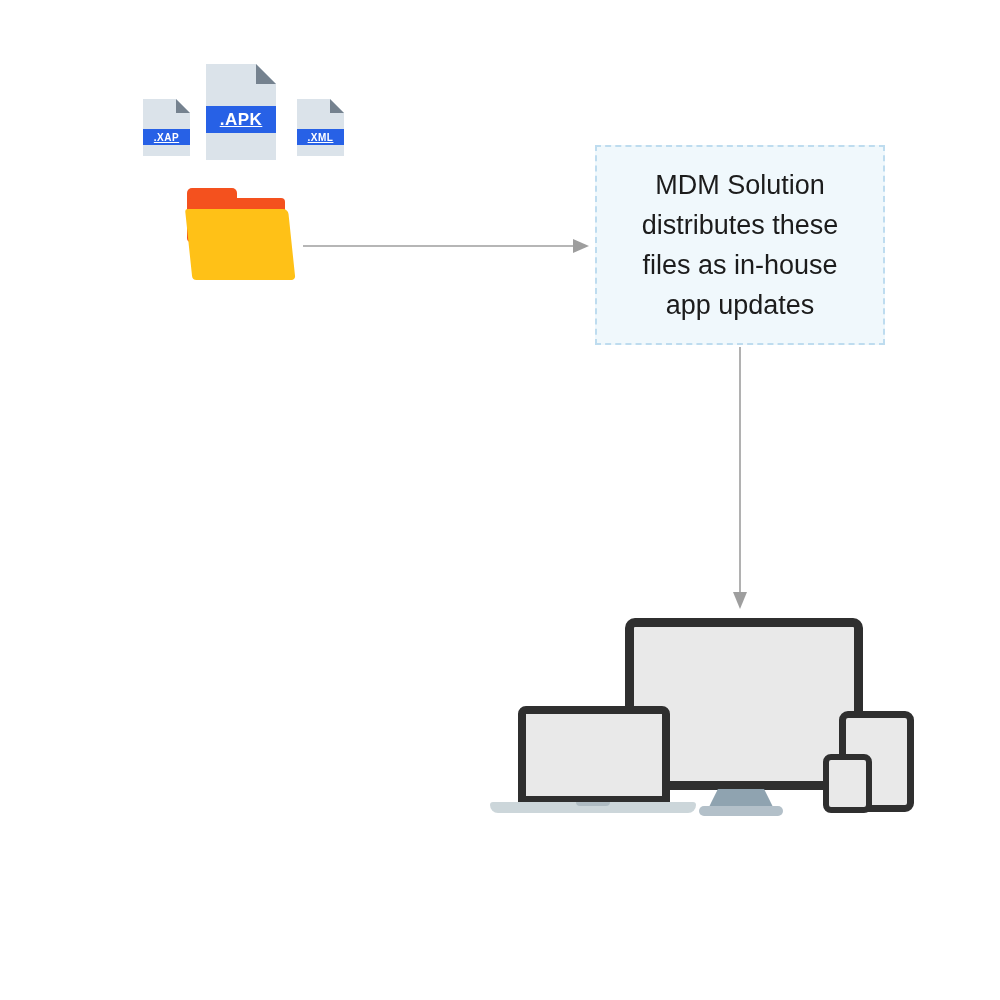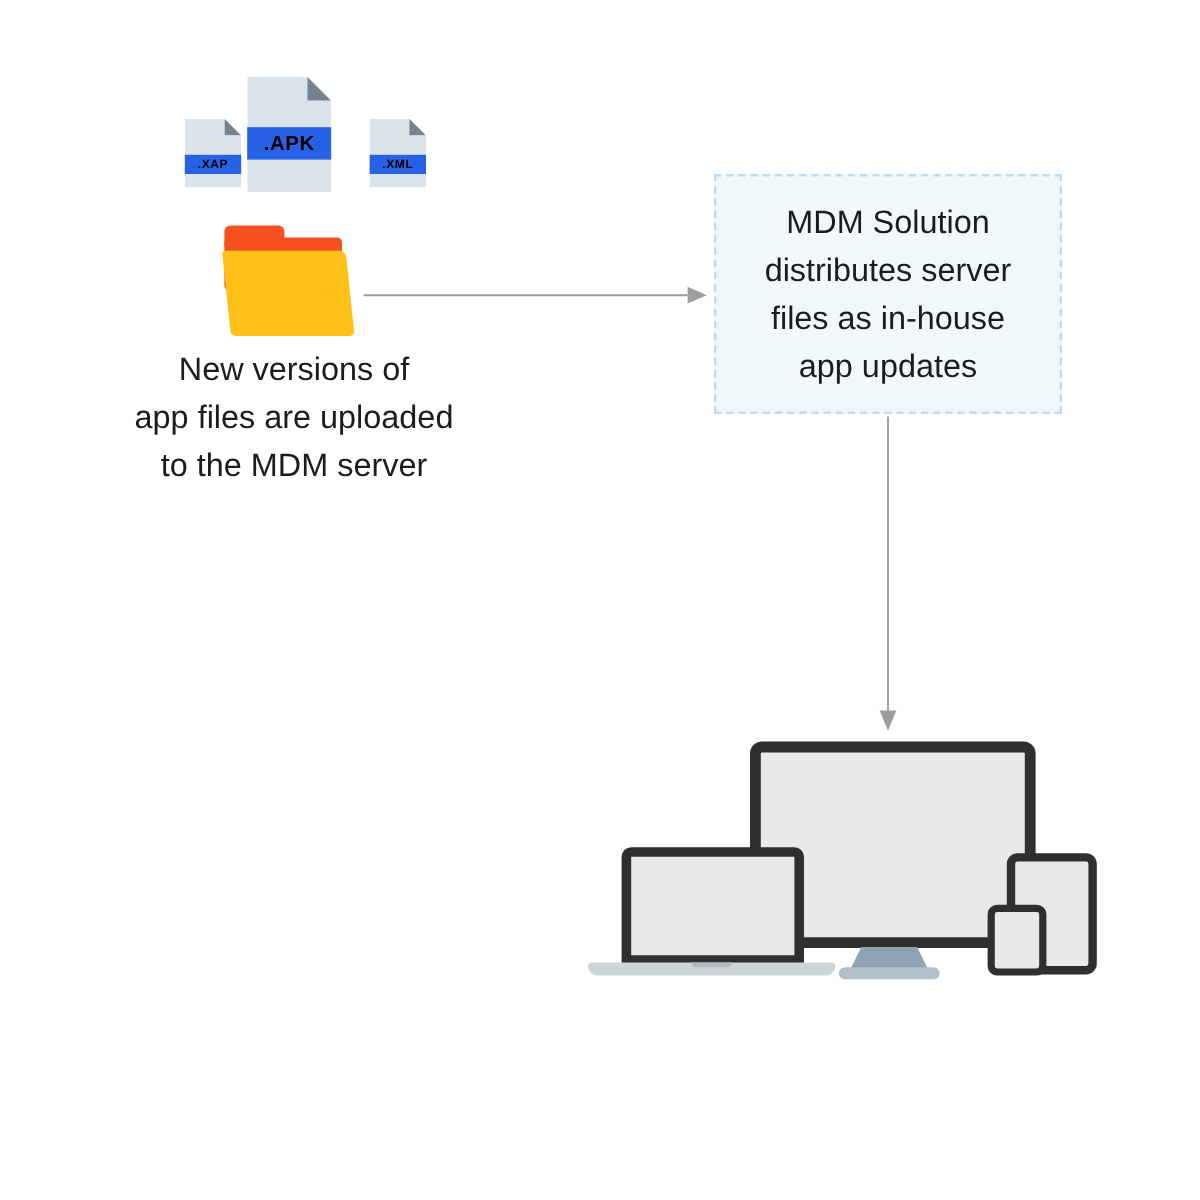--- a/index.html
+++ b/index.html
@@ -22,25 +22,25 @@
     clip-path: polygon(0 0, calc(100% - var(--fold)) 0, 100% var(--fold), 100% 100%, 0 100%);
   }
   .file .fold {
     position: absolute; top: 0; right: 0;
     width: var(--fold); height: var(--fold);
     background: #75828f;
     clip-path: polygon(0 0, 100% 100%, 0 100%);
   }
   .file .band {
     position: absolute; left: 0; right: 0;
-    background: #2761e6; color: #000000;
+    background: #2761e6; color: #ffffff;
     display: flex; align-items: center; justify-content: center;
-    font-weight: bold; letter-spacing: 0.5px;
+    font-weight: bold; letter-spacing: 0.5px; text-decoration: underline;
   }
-  .file.small { width: 47px; height: 57px; margin-left: 11px; }
+  .file.small { width: 47px; height: 57px; }
   .file.small .band { bottom: 11px; height: 16px; font-size: 10px; }
   .file.big { width: 70px; height: 96px; --fold: 20px; }
   .file.big .band { bottom: 27px; height: 27px; font-size: 17px; }
   .file-xap { left: 143px; top: 99px; }
   .file-apk { left: 206px; top: 64px; }
   .file-xml { left: 297px; top: 99px; text-align: right; }
 
   
   .folder { position: absolute; left: 185px; top: 188px; width: 108px; height: 92px; }
   .folder .tab {
@@ -136,26 +136,23 @@
     <div class="fold"></div>
     <div class="band">.XML</div>
   </div>
 
   <div class="folder">
     <div class="tab"></div>
     <div class="back"></div>
     <div class="front"></div>
   </div>
 
-  <div class="caption caption-upload">New versions of
-app files are uploaded
-to the MDM server</div>
 
   <div class="mdm-box">MDM Solution
-distributes server
+distributes these
 files as in-house
 app updates</div>
 
   <svg class="overlay" width="1000" height="1000" viewBox="0 0 1000 1000">
     <g>
       <line x1="303" y1="246" x2="573" y2="246" stroke="#9e9e9e" stroke-width="1.6"></line>
       <polygon points="573,239 589,246 573,253" fill="#9e9e9e"></polygon>
     </g>
     <g>
       <line x1="740" y1="347" x2="740" y2="592" stroke="#9e9e9e" stroke-width="1.6"></line>

